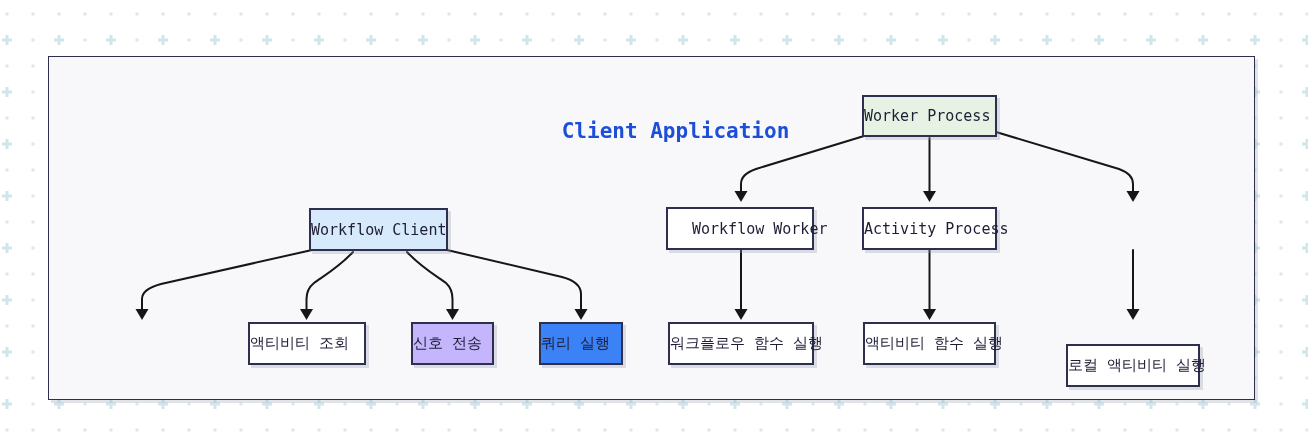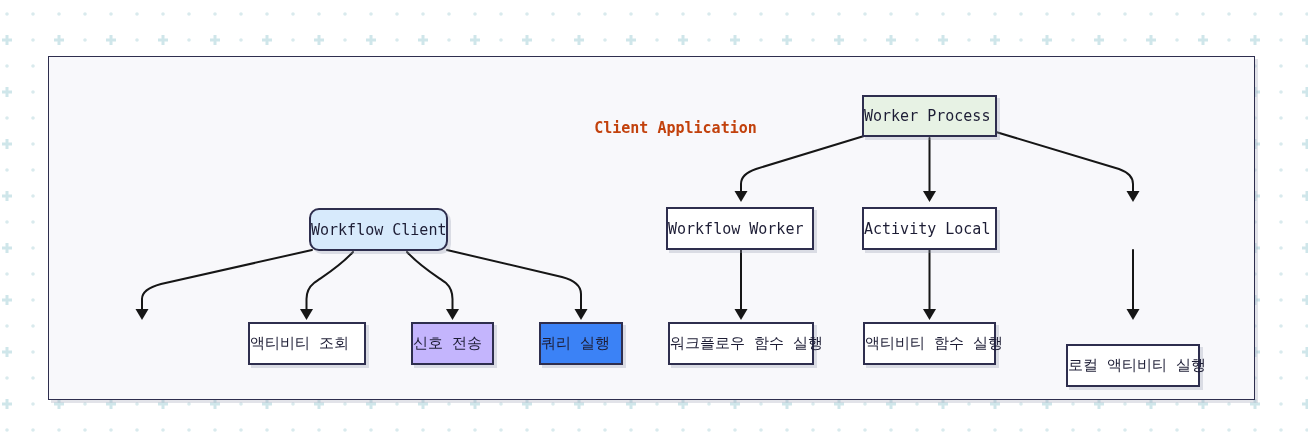--- a/index.html
+++ b/index.html
@@ -31,23 +31,23 @@
     border: 1.6px solid #2e2e4e;
     box-shadow: 3px 3px 0 rgba(150,155,175,0.28);
     box-sizing: border-box;
     z-index: 1;
   }
   #container-title {
     position: absolute;
     top: 62px;
     left: calc(50% + 24px);
     transform: translateX(-50%);
-    font-size: 15px;
+    font-size: 21px;
     font-weight: bold;
-    color: #c2410c;
+    color: #1d4ed8;
     white-space: nowrap;
     z-index: 2;
   }
   #edge-layer {
     position: absolute;
     inset: 0;
     z-index: 2;
     pointer-events: none;
   }
   .node {
@@ -59,21 +59,21 @@
     border: 2px solid #2e2e4e;
     box-shadow: 3px 3px 0 rgba(150,155,175,0.30);
     color: #1d1d35;
     font-size: 15px;
     white-space: nowrap;
     z-index: 3;
     text-align: center;
   }
   
   #n-worker-process       { left: 862px;  top: 95px;  width: 135px; height: 42px; }
-  #n-workflow-client      { left: 309px;  top: 208px; width: 139px; height: 43px; border-radius: 10px; }
+  #n-workflow-client      { left: 309px;  top: 208px; width: 139px; height: 43px; }
   #n-workflow-worker      { left: 666px;  top: 207px; width: 148px; height: 43px; }
   #n-activity-worker      { left: 862px;  top: 207px; width: 135px; height: 43px; }
   #n-local-activity-worker{ left: 1045px; top: 207px; width: 180px; height: 43px; }
   #n-start-workflow       { left: 83px;   top: 322px; width: 118px; height: 43px; }
   #n-query-workflow       { left: 248px;  top: 322px; width: 118px; height: 43px; }
   #n-send-signal          { left: 411px;  top: 322px; width: 83px;  height: 43px; }
   #n-run-query            { left: 539px;  top: 322px; width: 84px;  height: 43px; }
   #n-run-workflow-fn      { left: 668px;  top: 322px; width: 146px; height: 43px; }
   #n-run-activity-fn      { left: 863px;  top: 322px; width: 133px; height: 43px; }
   #n-run-local-activity   { left: 1066px; top: 322px; width: 134px; height: 43px; margin-top: 22px; }
@@ -138,26 +138,26 @@
   </svg>
 
   <div class="node" id="n-worker-process" style="background: rgb(231, 242, 228);">
     <span>Worker Process</span>
   </div>
 
   <div class="node" id="n-workflow-client" style="background: rgb(215, 234, 252);">
     <span>Workflow Client</span>
   </div>
 
-  <div class="node" id="n-workflow-worker" style="background: rgb(255, 255, 255);">
+  <div class="node" id="n-workflow-worker" style="background: rgb(255, 255, 255); padding-left: 24px;">
     <span>Workflow Worker</span>
   </div>
 
   <div class="node" id="n-activity-worker" style="background: rgb(255, 255, 255);">
-    <span>Activity Local</span>
+    <span>Activity Process</span>
   </div>
 
 
 
   <div class="node" id="n-query-workflow" style="background: rgb(255, 255, 255);">
     <span>액티비티 조회</span>
   </div>
 
   <div class="node" id="n-send-signal" style="background: #c4b5fd;">
     <span>신호 전송</span>

